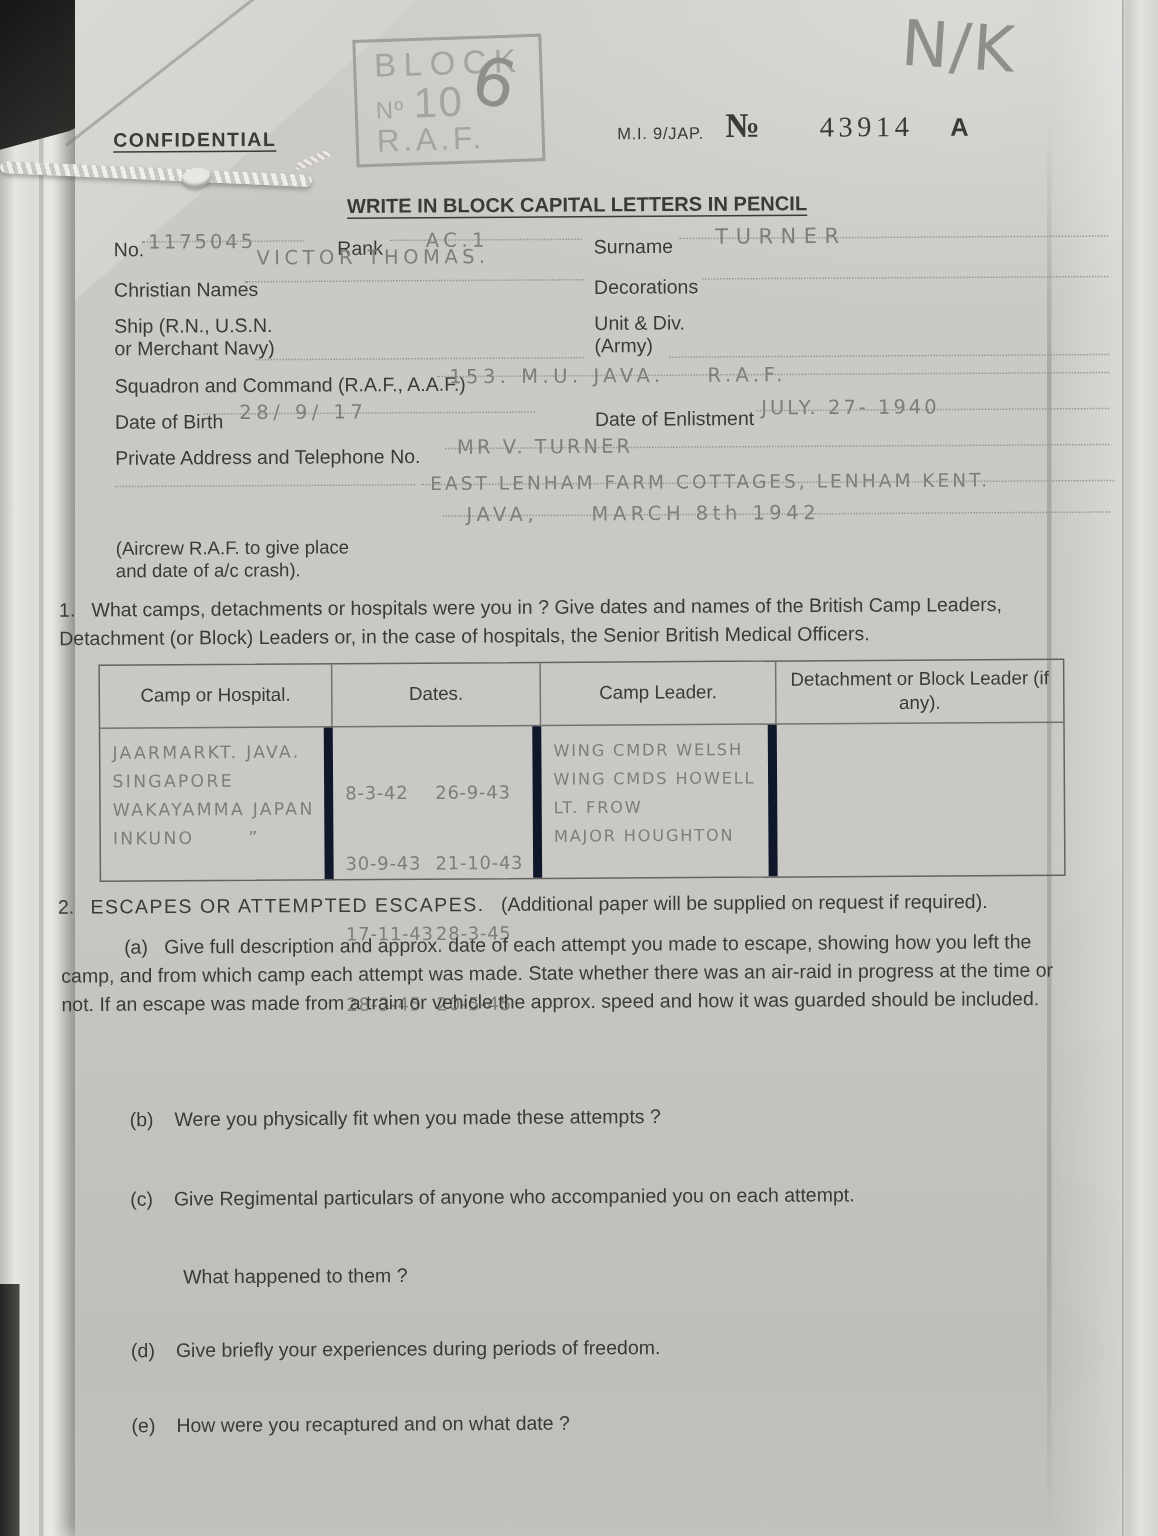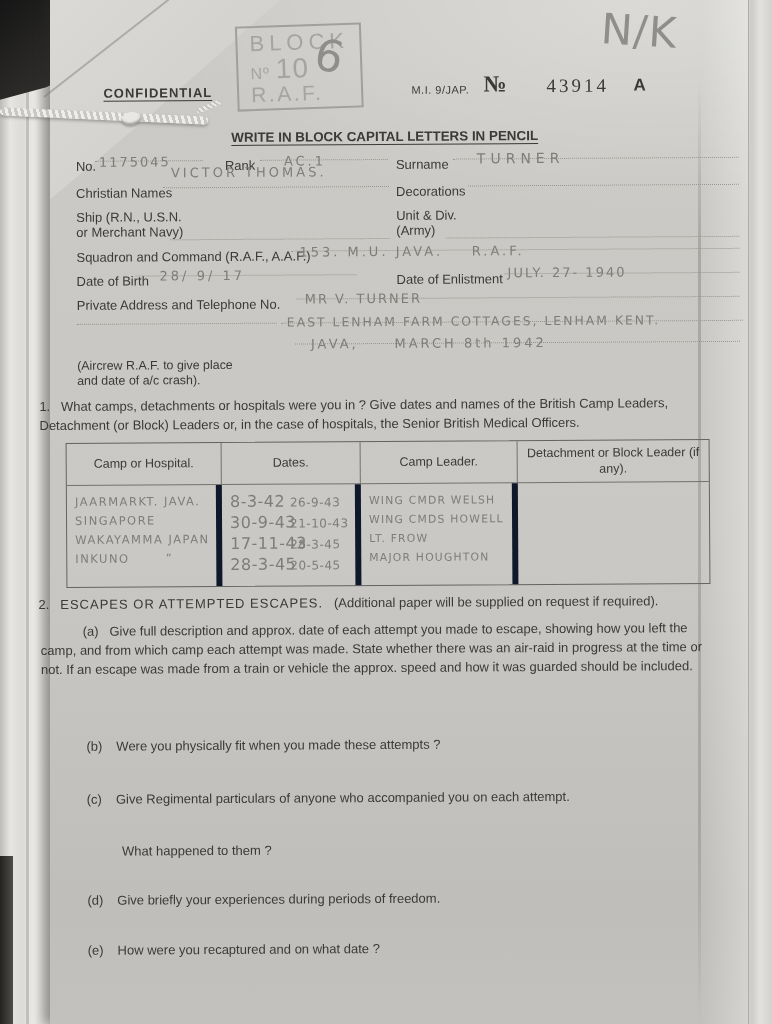--- a/index.html
+++ b/index.html
@@ -72,21 +72,21 @@
   
   .ctable{border:1.6px solid #64635f;display:grid;grid-template-columns:155px 139px 157px 191px;background:rgba(255,255,255,.03);}
   .ctable .hc{border-right:1px solid #73726e;border-bottom:1px solid #73726e;
          height:42px;display:flex;align-items:center;justify-content:center;text-align:center;
          font-size:12.5px;padding:2px 8px;box-sizing:border-box;line-height:1.25;}
   .ctable .hc:nth-child(4){border-right:none;}
   .ctable .bc{border-right:6px solid #0f172a;height:101px;padding:7px 4px 0 8px;box-sizing:border-box;}
   .ctable .bc:nth-child(8){border-right:none;}
   .tl{display:block;line-height:19px;}
   .camp-line{font-size:11.5px;letter-spacing:1.5px;}
-  .date-line .df{display:inline-block;width:60px;font-size:16px;letter-spacing:.5px;}
+  .date-line .df{display:inline-block;width:60px;font-size:12px;letter-spacing:.5px;margin-top:28px;}
   .date-line .dt{font-size:12px;letter-spacing:.5px;}
   .leader-line{font-size:10.8px;letter-spacing:1.2px;}
 </style>
 </head>
 <body>
 
 <div class="scan">
 
   <div class="cloth"></div>
   <div class="dark-corner"></div>
@@ -99,21 +99,21 @@
     <div class="crease-right"></div>
     <div class="edge-light"></div>
   </div>
 
   <div class="string"></div>
   <div class="string-knot"></div>
   <div class="string-tail"></div>
 
   <div class="content">
 
-    <div class="abs lbl bold und" style="left:78px;top:84px;letter-spacing:1px;margin-left:28px;">CONFIDENTIAL</div>
+    <div class="abs lbl bold und" style="left:78px;top:84px;letter-spacing:1px;">CONFIDENTIAL</div>
 
     <div class="abs stamp" style="left:239px;top:24px;">
       <div class="s1">BLOCK</div>
       <div><span class="s2a">Nº</span><span class="s2b">10</span></div>
       <div class="s3">R.A.F.</div>
     </div>
     <div class="abs scribble" style="left:318px;top:30px;font-size:44px;transform:rotate(14deg);">6</div>
 
     <div class="abs" style="left:414px;top:84px;font-size:11px;letter-spacing:.5px;">M.I. 9/JAP.</div>
     <div class="abs serif bold" style="left:486px;top:72px;font-size:23px;">№</div>

